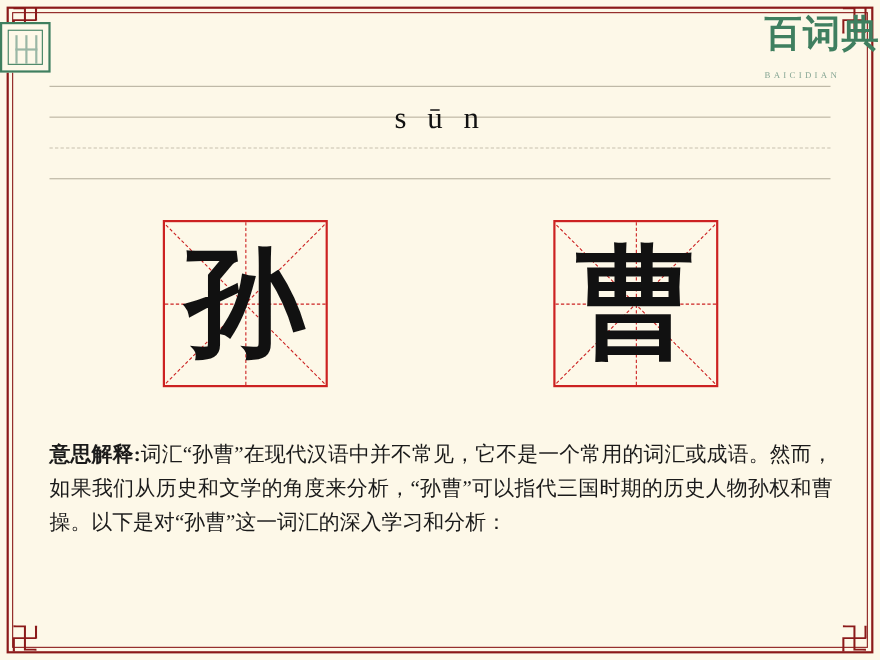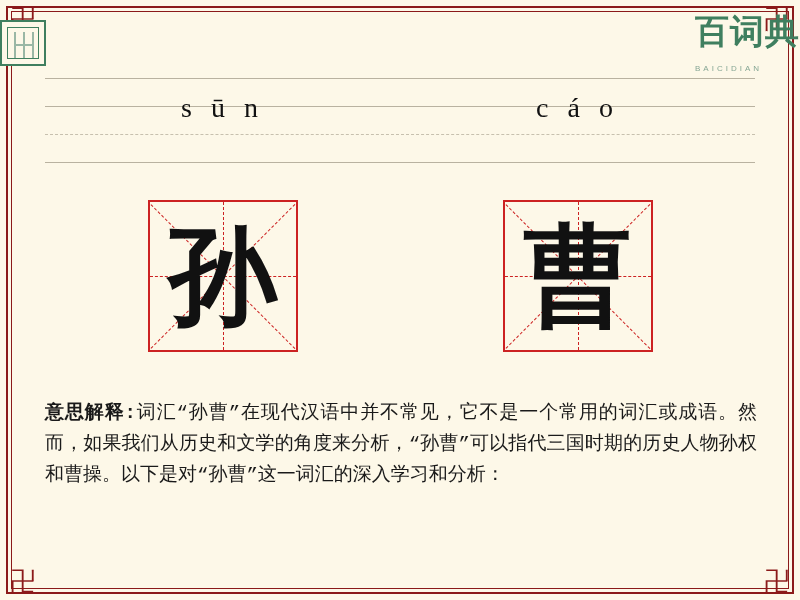--- a/index.html
+++ b/index.html
@@ -105,21 +105,21 @@
     font-weight: bold;
     color: #3f7f5f;
     letter-spacing: 1px;
     font-family: "DejaVu Sans", sans-serif;
   }
   .logo-en {
     font-size: 8px;
     color: #86a694;
     letter-spacing: 3px;
     margin-top: 17px;
-    font-family: Liberation Sans, sans-serif;
+    font-family: Liberation Serif, serif;
   }
 
   
   .pinyin-area {
     position: absolute;
     left: 45px;
     top: 78px;
     width: 710px;
     height: 86px;
   }
@@ -222,21 +222,21 @@
 
   
   .explain {
     position: absolute;
     left: 45px;
     top: 398px;
     width: 712px;
     font-size: 19px;
     line-height: 31px;
     color: #1a1a1a;
-    font-family: Liberation Mono, monospace;
+    font-family: Liberation Serif, serif;
     text-align: justify;
   }
   .explain .label {
     font-weight: bold;
   }
 </style>
 </head>
 <body>
 
 <div class="page">
@@ -256,21 +256,20 @@
     </div>
   </div>
 
   <div class="pinyin-area">
     <div class="staff-line l1"></div>
     <div class="staff-line l2"></div>
     <div class="staff-line l3"></div>
     <div class="staff-line l4"></div>
     <div class="pinyin-row">
       <div class="pinyin">s ū n</div>
-      <div class="pinyin">c á o</div>
     </div>
   </div>
 
   <div class="chars">
     <div class="char-cell">
       <div class="tianzige">
         <div class="d"></div>
         <div class="h"></div>
         <div class="v"></div>
         <div class="glyph">孙</div>

